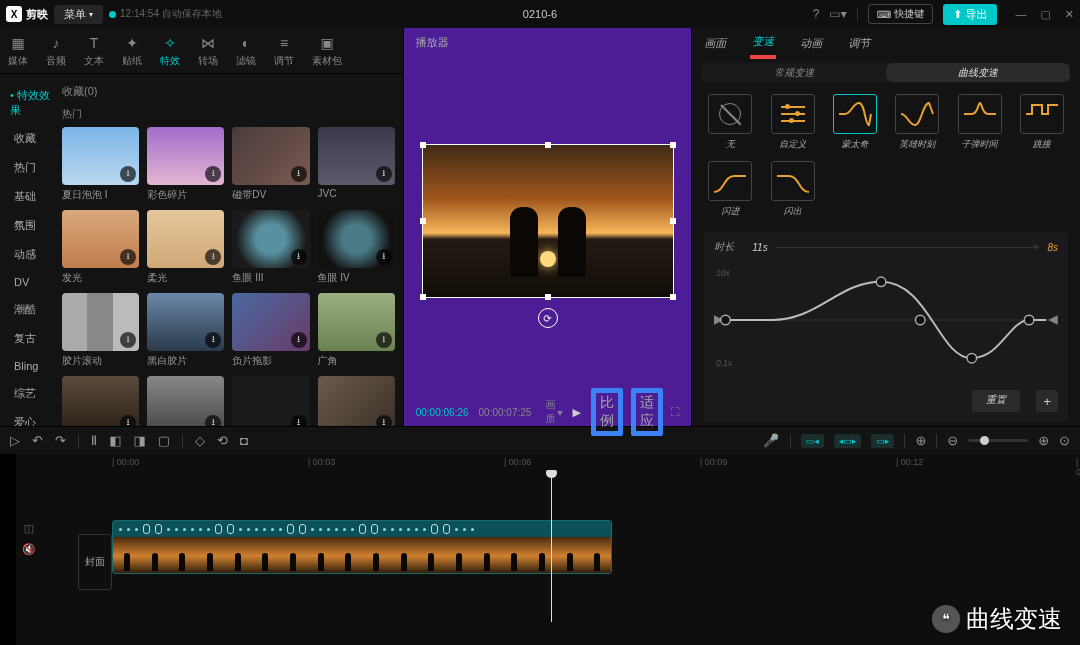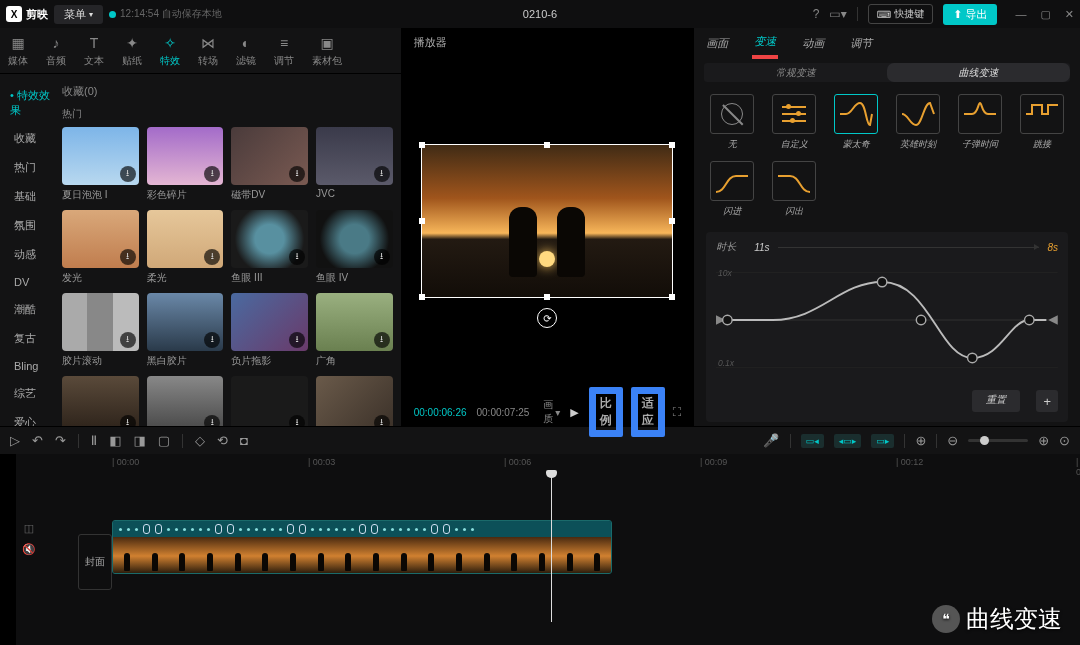--- a/index.html
+++ b/index.html
@@ -47,39 +47,39 @@
 .g3{background:linear-gradient(135deg,#4a3b3b,#7a5a52);} .g4{background:linear-gradient(180deg,#3a3a4a,#5b5a6a);}
 .g5{background:linear-gradient(180deg,#d9a87a,#c07d4e);} .g6{background:linear-gradient(180deg,#e6c79a,#d0a878);}
 .g7{background:radial-gradient(circle,#5890a0 30%,#1a1a1a 72%);} .g8{background:radial-gradient(circle,#4a7a86 30%,#111 72%);}
 .g9{background:linear-gradient(90deg,#aaa 0 33%,#888 33% 66%,#bbb 66%);} 
 .g10{background:linear-gradient(180deg,#6a88a8,#2a3a4a);} .g11{background:linear-gradient(135deg,#4a6aa0,#6a3a6a);} 
 .g12{background:linear-gradient(180deg,#9ab080,#6a8050);}
 .g13{background:linear-gradient(180deg,#5a4a3a,#2a2018);} .g14{background:linear-gradient(180deg,#888,#444);}
 .g15{background:#1a1a1a;} .g16{background:linear-gradient(135deg,#6a5a4a,#3a3028);}
 
 
-.preview-panel { flex:1; display:flex; flex-direction:column; background:#000000; border-right:1px solid #000;}
+.preview-panel { flex:1; display:flex; flex-direction:column; background:#4c1d95; border-right:1px solid #000;}
 .pv-head { height:28px; display:flex; align-items:center; padding:0 12px; font-size:11px; color:#aaa;}
 .pv-stage { flex:1; display:flex; flex-direction:column; align-items:center; justify-content:center; padding:10px;}
 .pv-frame { width:252px; height:154px; border:1px solid #fff; position:relative; margin-top:18px;
   background:linear-gradient(180deg,#402b15 0%,#a0551c 35%,#f7b65a 58%,#231a12 62%,#120d08 100%);}
 .handle { position:absolute; width:6px; height:6px; background:#fff;}
 .h-tl{top:-3px;left:-3px;} .h-tr{top:-3px;right:-3px;} .h-bl{bottom:-3px;left:-3px;} .h-br{bottom:-3px;right:-3px;}
 .h-t{top:-3px;left:calc(50% - 3px);} .h-b{bottom:-3px;left:calc(50% - 3px);} .h-l{left:-3px;top:calc(50% - 3px);} .h-r{right:-3px;top:calc(50% - 3px);}
 .sil { position:absolute; bottom:20px; left:50%; transform:translateX(-50%); width:120px; height:80px;}
 .sil::before, .sil::after { content:""; position:absolute; bottom:0; width:28px; height:70px; background:#0a0704; border-radius:12px 12px 4px 4px;}
 .sil::before{left:22px;} .sil::after{right:22px;}
 .sun { position:absolute; bottom:30px; left:50%; transform:translateX(-50%); width:16px; height:16px; background:#ffd980; border-radius:50%; box-shadow:0 0 12px #ffca60;}
 .pv-rotate { margin-top:10px; width:20px; height:20px; border:1.5px solid #fff; border-radius:50%; display:flex; align-items:center; justify-content:center; font-size:10px; color:#fff;}
 .pv-bar { height:28px; display:flex; align-items:center; padding:0 12px; font-size:10px; gap:10px;}
 .tc-cur { color:#00c8c8; } .tc-dur{color:#888;}
 .pv-qual { color:#888; margin-left:4px; display:flex; align-items:center; gap:2px;}
 .pv-play { color:#ccc; cursor:pointer; font-size:11px;}
 .pv-right { margin-left:auto; display:flex; gap:8px; align-items:center;}
-.pv-badge { border:7px solid #3b82f6; padding:1px 4px; border-radius:2px; font-size:12px; color:#aaa;font-weight:bold;}
+.pv-badge { border:5px solid #3b82f6; padding:1px 4px; border-radius:2px; font-size:14px; color:#aaa;}
 
 
 .right-panel { width:388px; background:#131314; display:flex; flex-direction:column;font-style:italic;}
 .rp-tabs { height:32px; display:flex; align-items:center; padding:0 10px; gap:22px; font-size:11px;}
 .rp-tab { color:#aaa; cursor:pointer; padding:6px 2px;}
 .rp-tab.active { color:#00c8c8; border-bottom:4px solid #ef4444;}
 .rp-seg { height:28px; display:flex; margin:4px 10px 8px 10px; background:#1a1a1c; border-radius:3px;}
 .rp-seg-itm { flex:1; display:flex; align-items:center; justify-content:center; font-size:10px; color:#888; cursor:pointer; border-radius:3px;}
 .rp-seg-itm.active { background:#2b2b2e; color:#ddd;border-radius:7px;}
 .rp-curves { display:grid; grid-template-columns:repeat(6,1fr); gap:10px; padding:4px 12px 10px 12px;}

